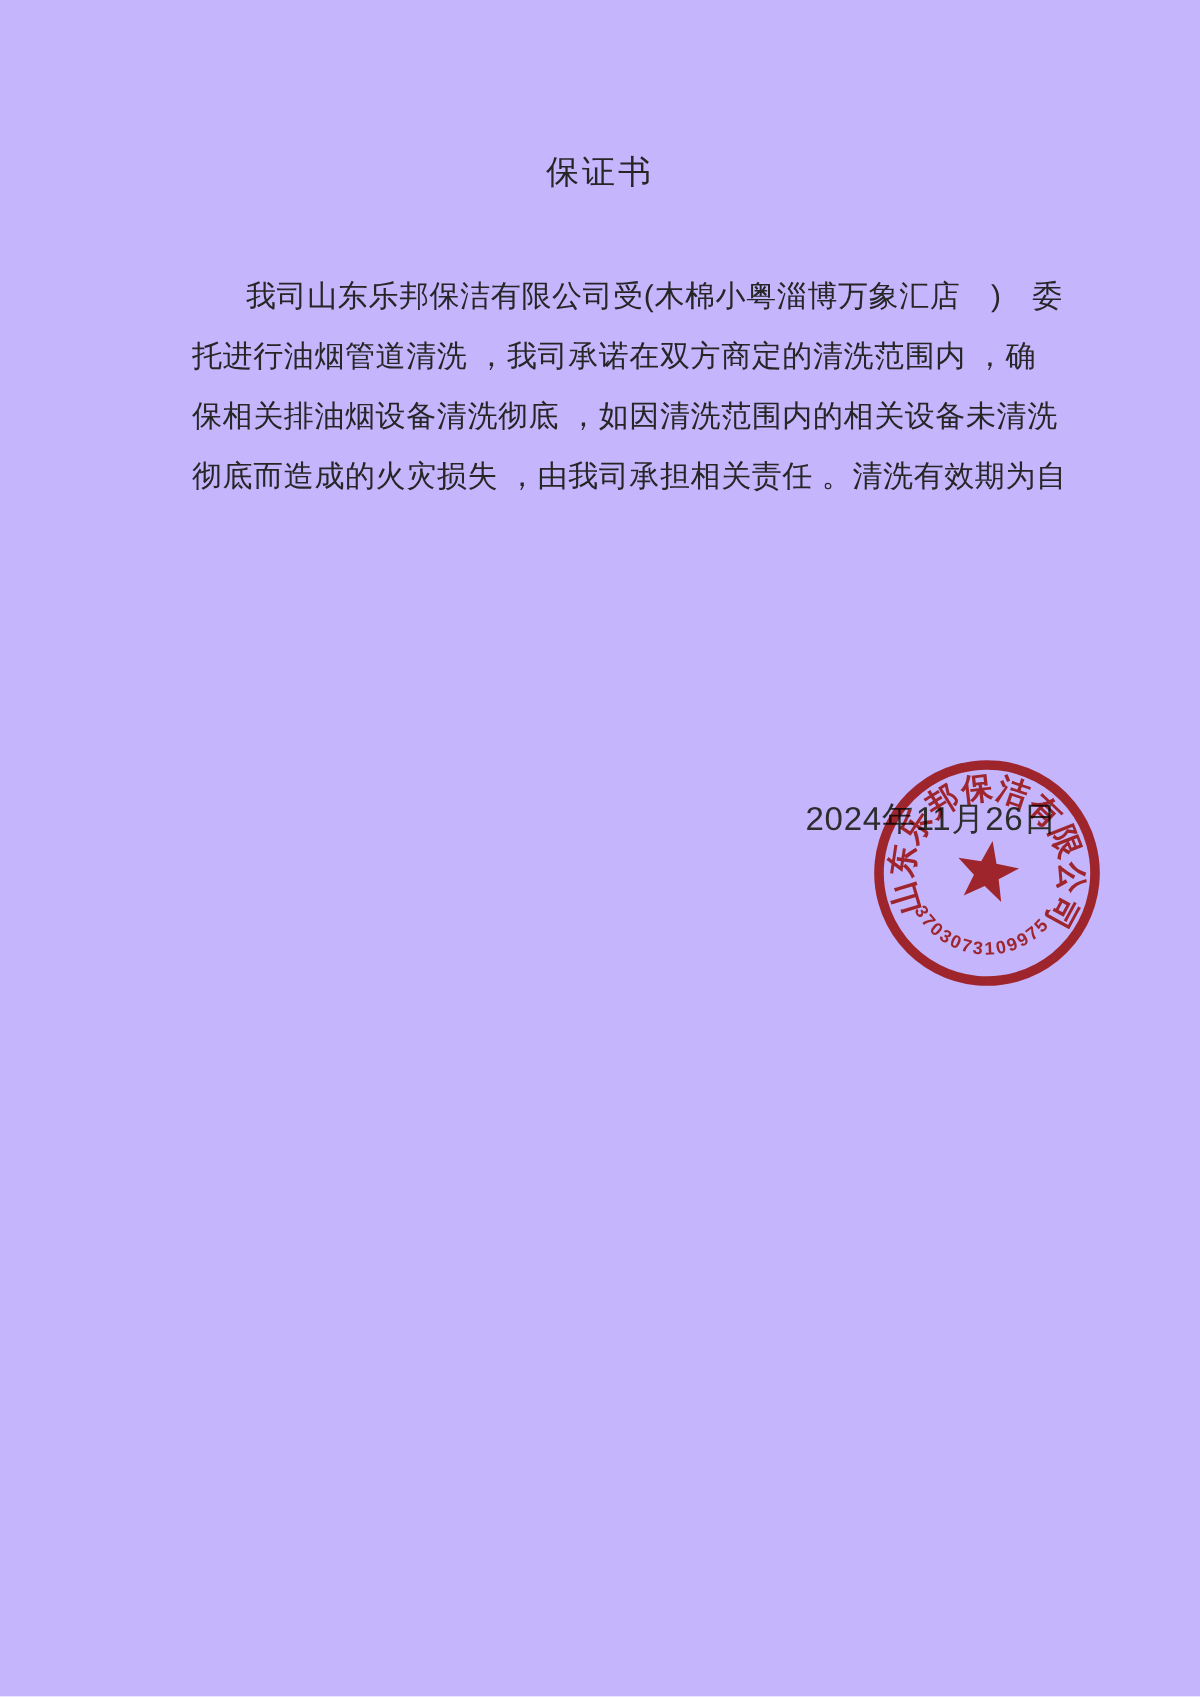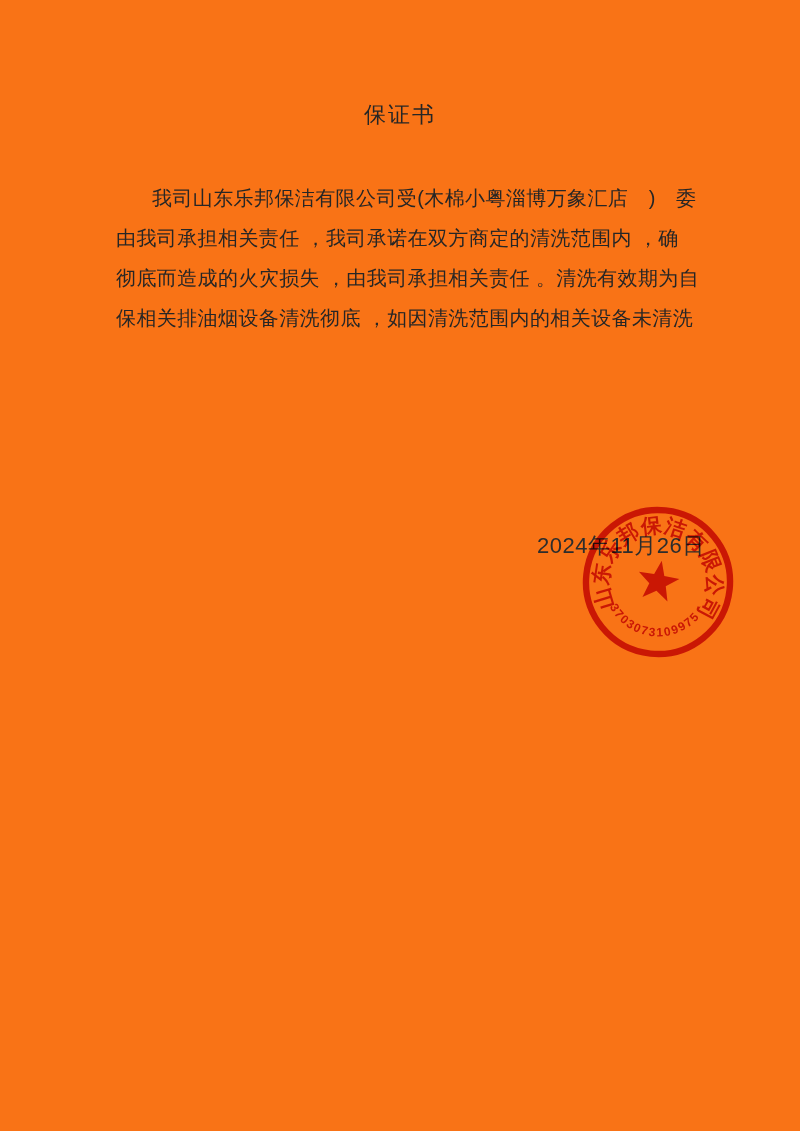--- a/index.html
+++ b/index.html
@@ -8,39 +8,39 @@
   }
   html, body {
     margin: 0;
     padding: 0;
     background: #ffffff;
   }
   .page {
     position: relative;
     width: 800px;
     height: 1131px;
-    background: #f97316;
+    background: #c4b5fd;
     overflow: hidden;
     font-family: "Liberation Sans", sans-serif;
   }
   .title {
     position: absolute;
     top: 100px;
     left: 0;
     width: 100%;
     margin: 0;
     text-align: center;
     font-size: 22px;
     font-weight: 500;
     letter-spacing: 2px;
     color: var(--ink);
   }
   .body-text {
     position: absolute;
-    left: 116px;
+    left: 128px;
     top: 178px;
     width: 576px;
   }
   .body-line {
     height: 40px;
     line-height: 40px;
     font-size: 20px;
     letter-spacing: 0.4px;
     color: var(--ink);
     white-space: nowrap;
@@ -87,23 +87,23 @@
 </style>
 </head>
 <body>
 
 <div class="page">
 
   <h1 class="title">保证书</h1>
 
   <div class="body-text">
     <div class="body-line indent">我司山东乐邦保洁有限公司受(木棉小粤淄博万象汇店　)　委</div>
-    <div class="body-line">由我司承担相关责任 ，我司承诺在双方商定的清洗范围内 ，确</div>
+    <div class="body-line">托进行油烟管道清洗 ，我司承诺在双方商定的清洗范围内 ，确</div>
+    <div class="body-line">保相关排油烟设备清洗彻底 ，如因清洗范围内的相关设备未清洗</div>
     <div class="body-line">彻底而造成的火灾损失 ，由我司承担相关责任 。清洗有效期为自</div>
-    <div class="body-line">保相关排油烟设备清洗彻底 ，如因清洗范围内的相关设备未清洗</div>
   </div>
 
   <div class="issue-date">2024年11月26日</div>
 
   <div class="seal">
     <svg viewBox="0 0 200 200" width="160" height="160" aria-hidden="true">
       <g transform="rotate(6 100 100)">
         <circle class="seal-ring" cx="100" cy="100" r="90"></circle>
         <path id="sealNameArc" d="M 49.2 135.6 A 62 62 0 1 1 150.8 135.6" fill="none"></path>
         <text class="seal-ink seal-name">

